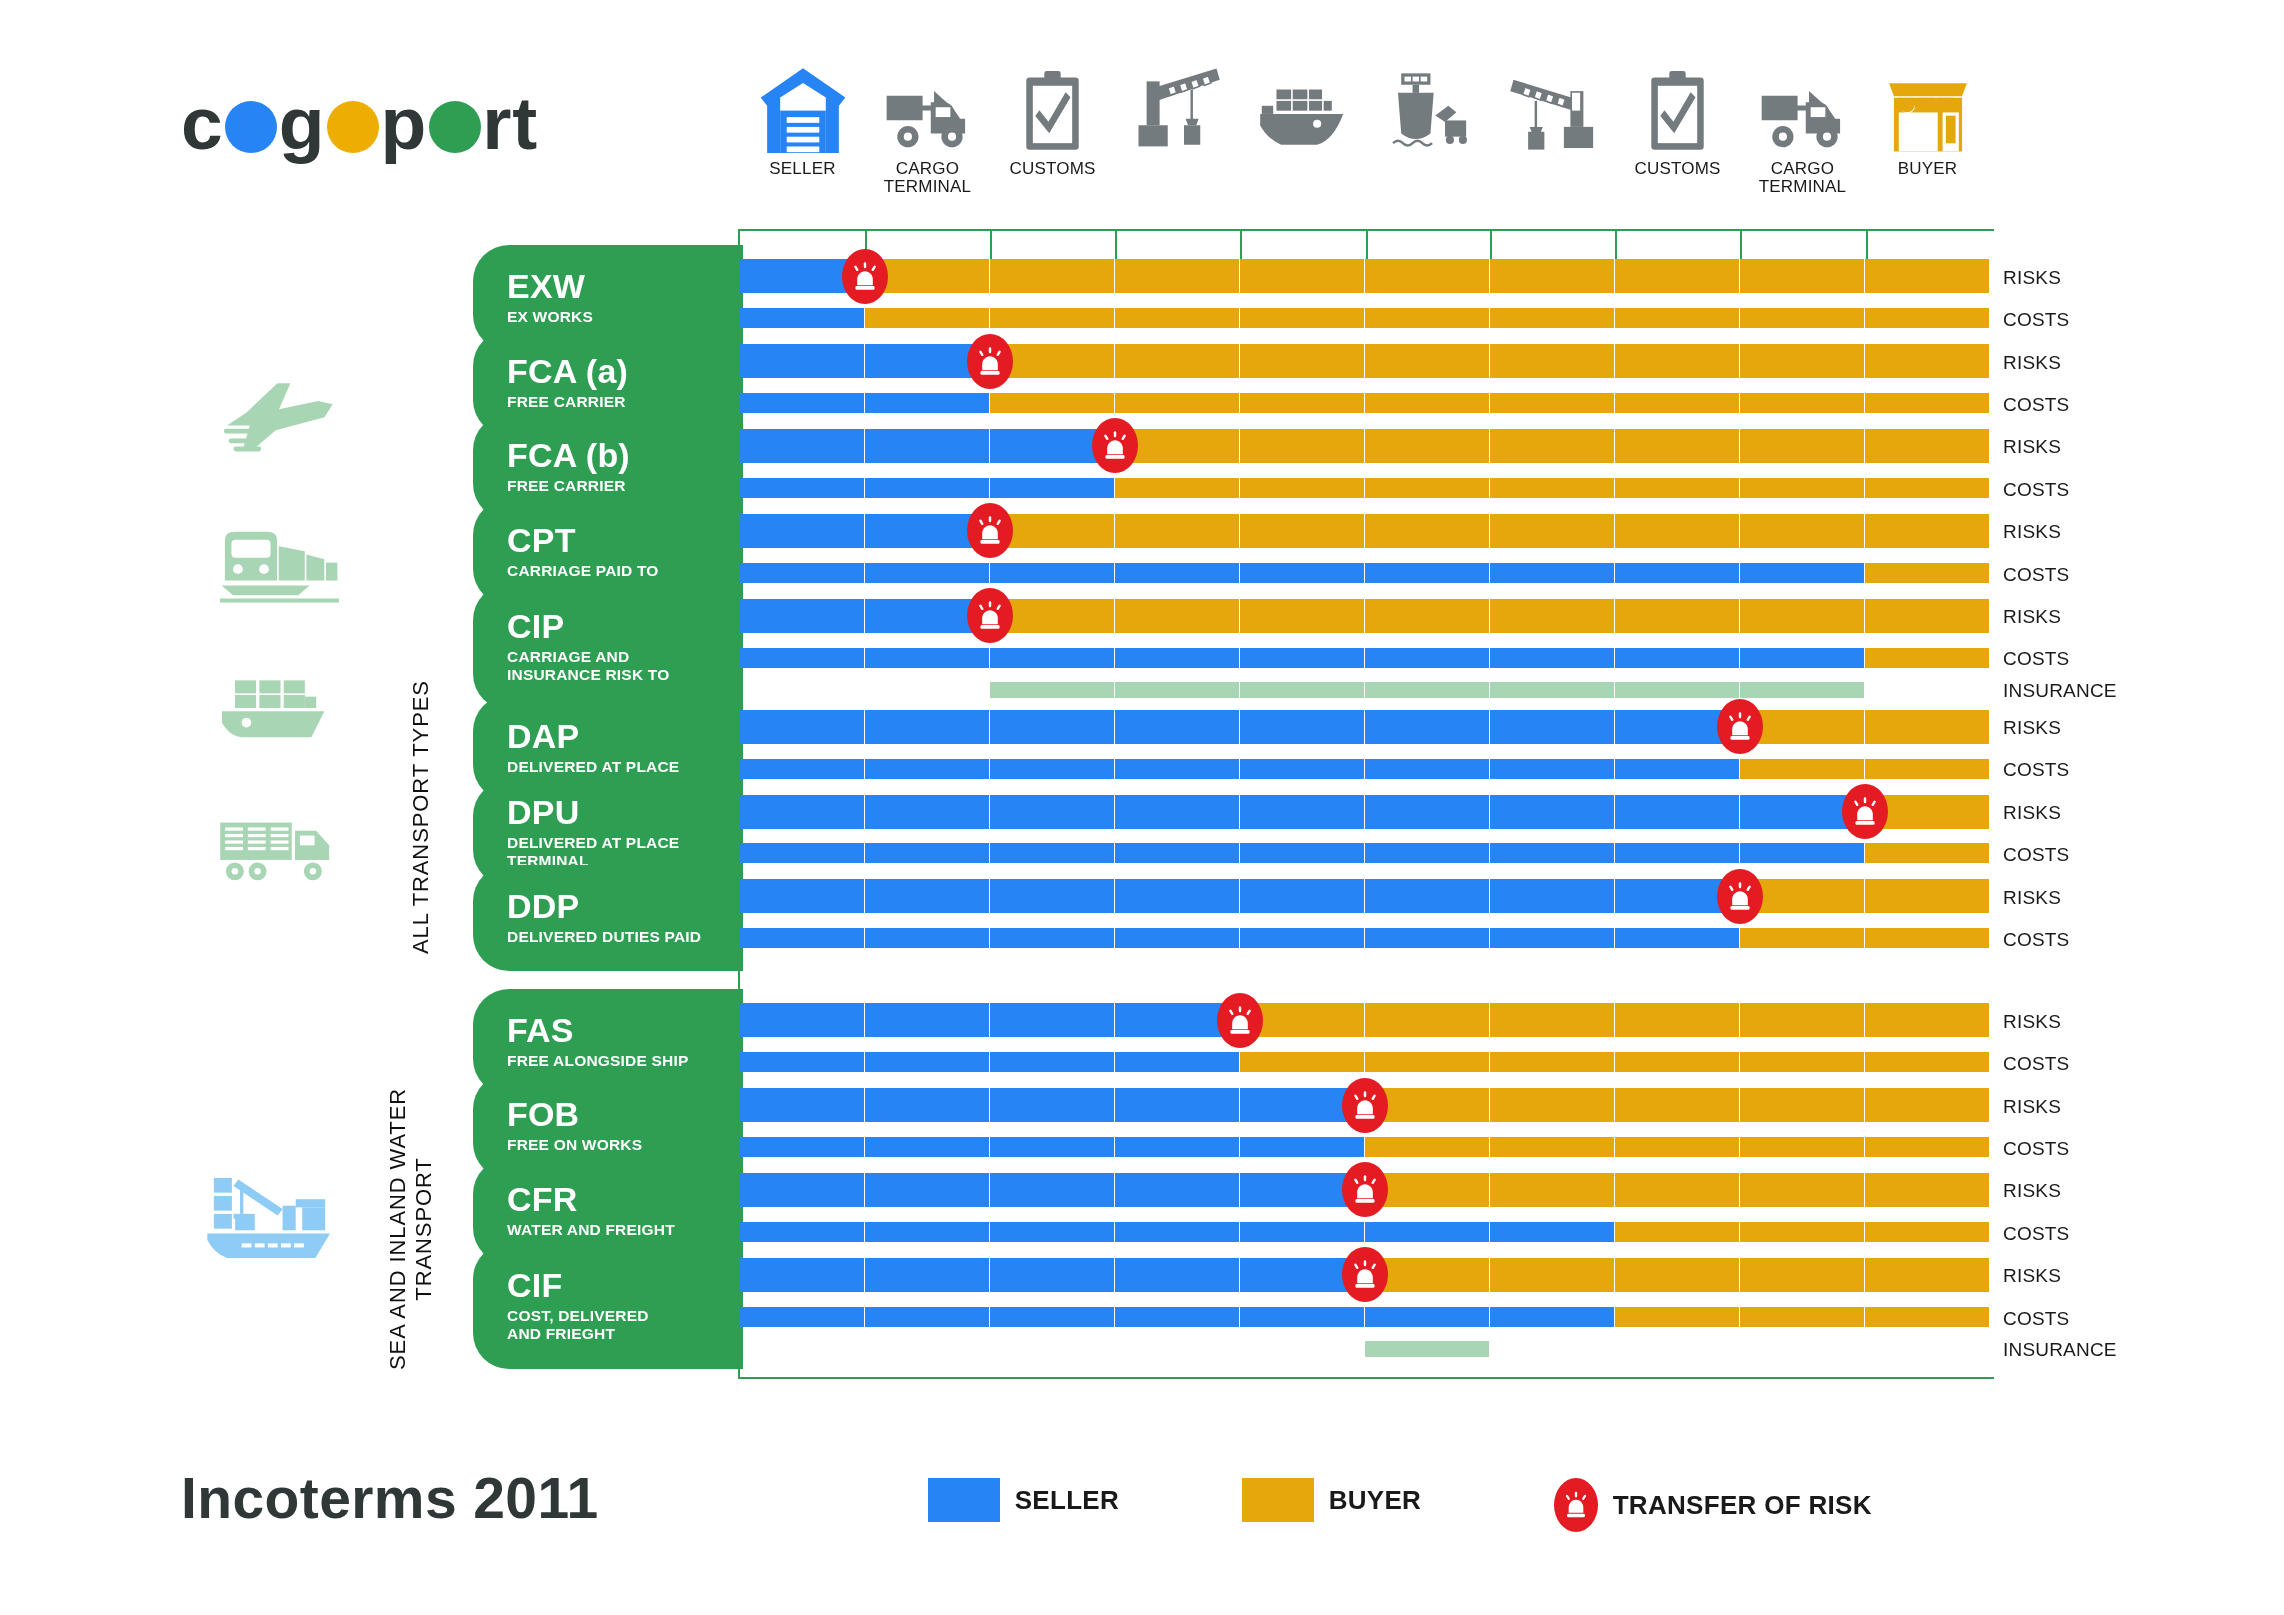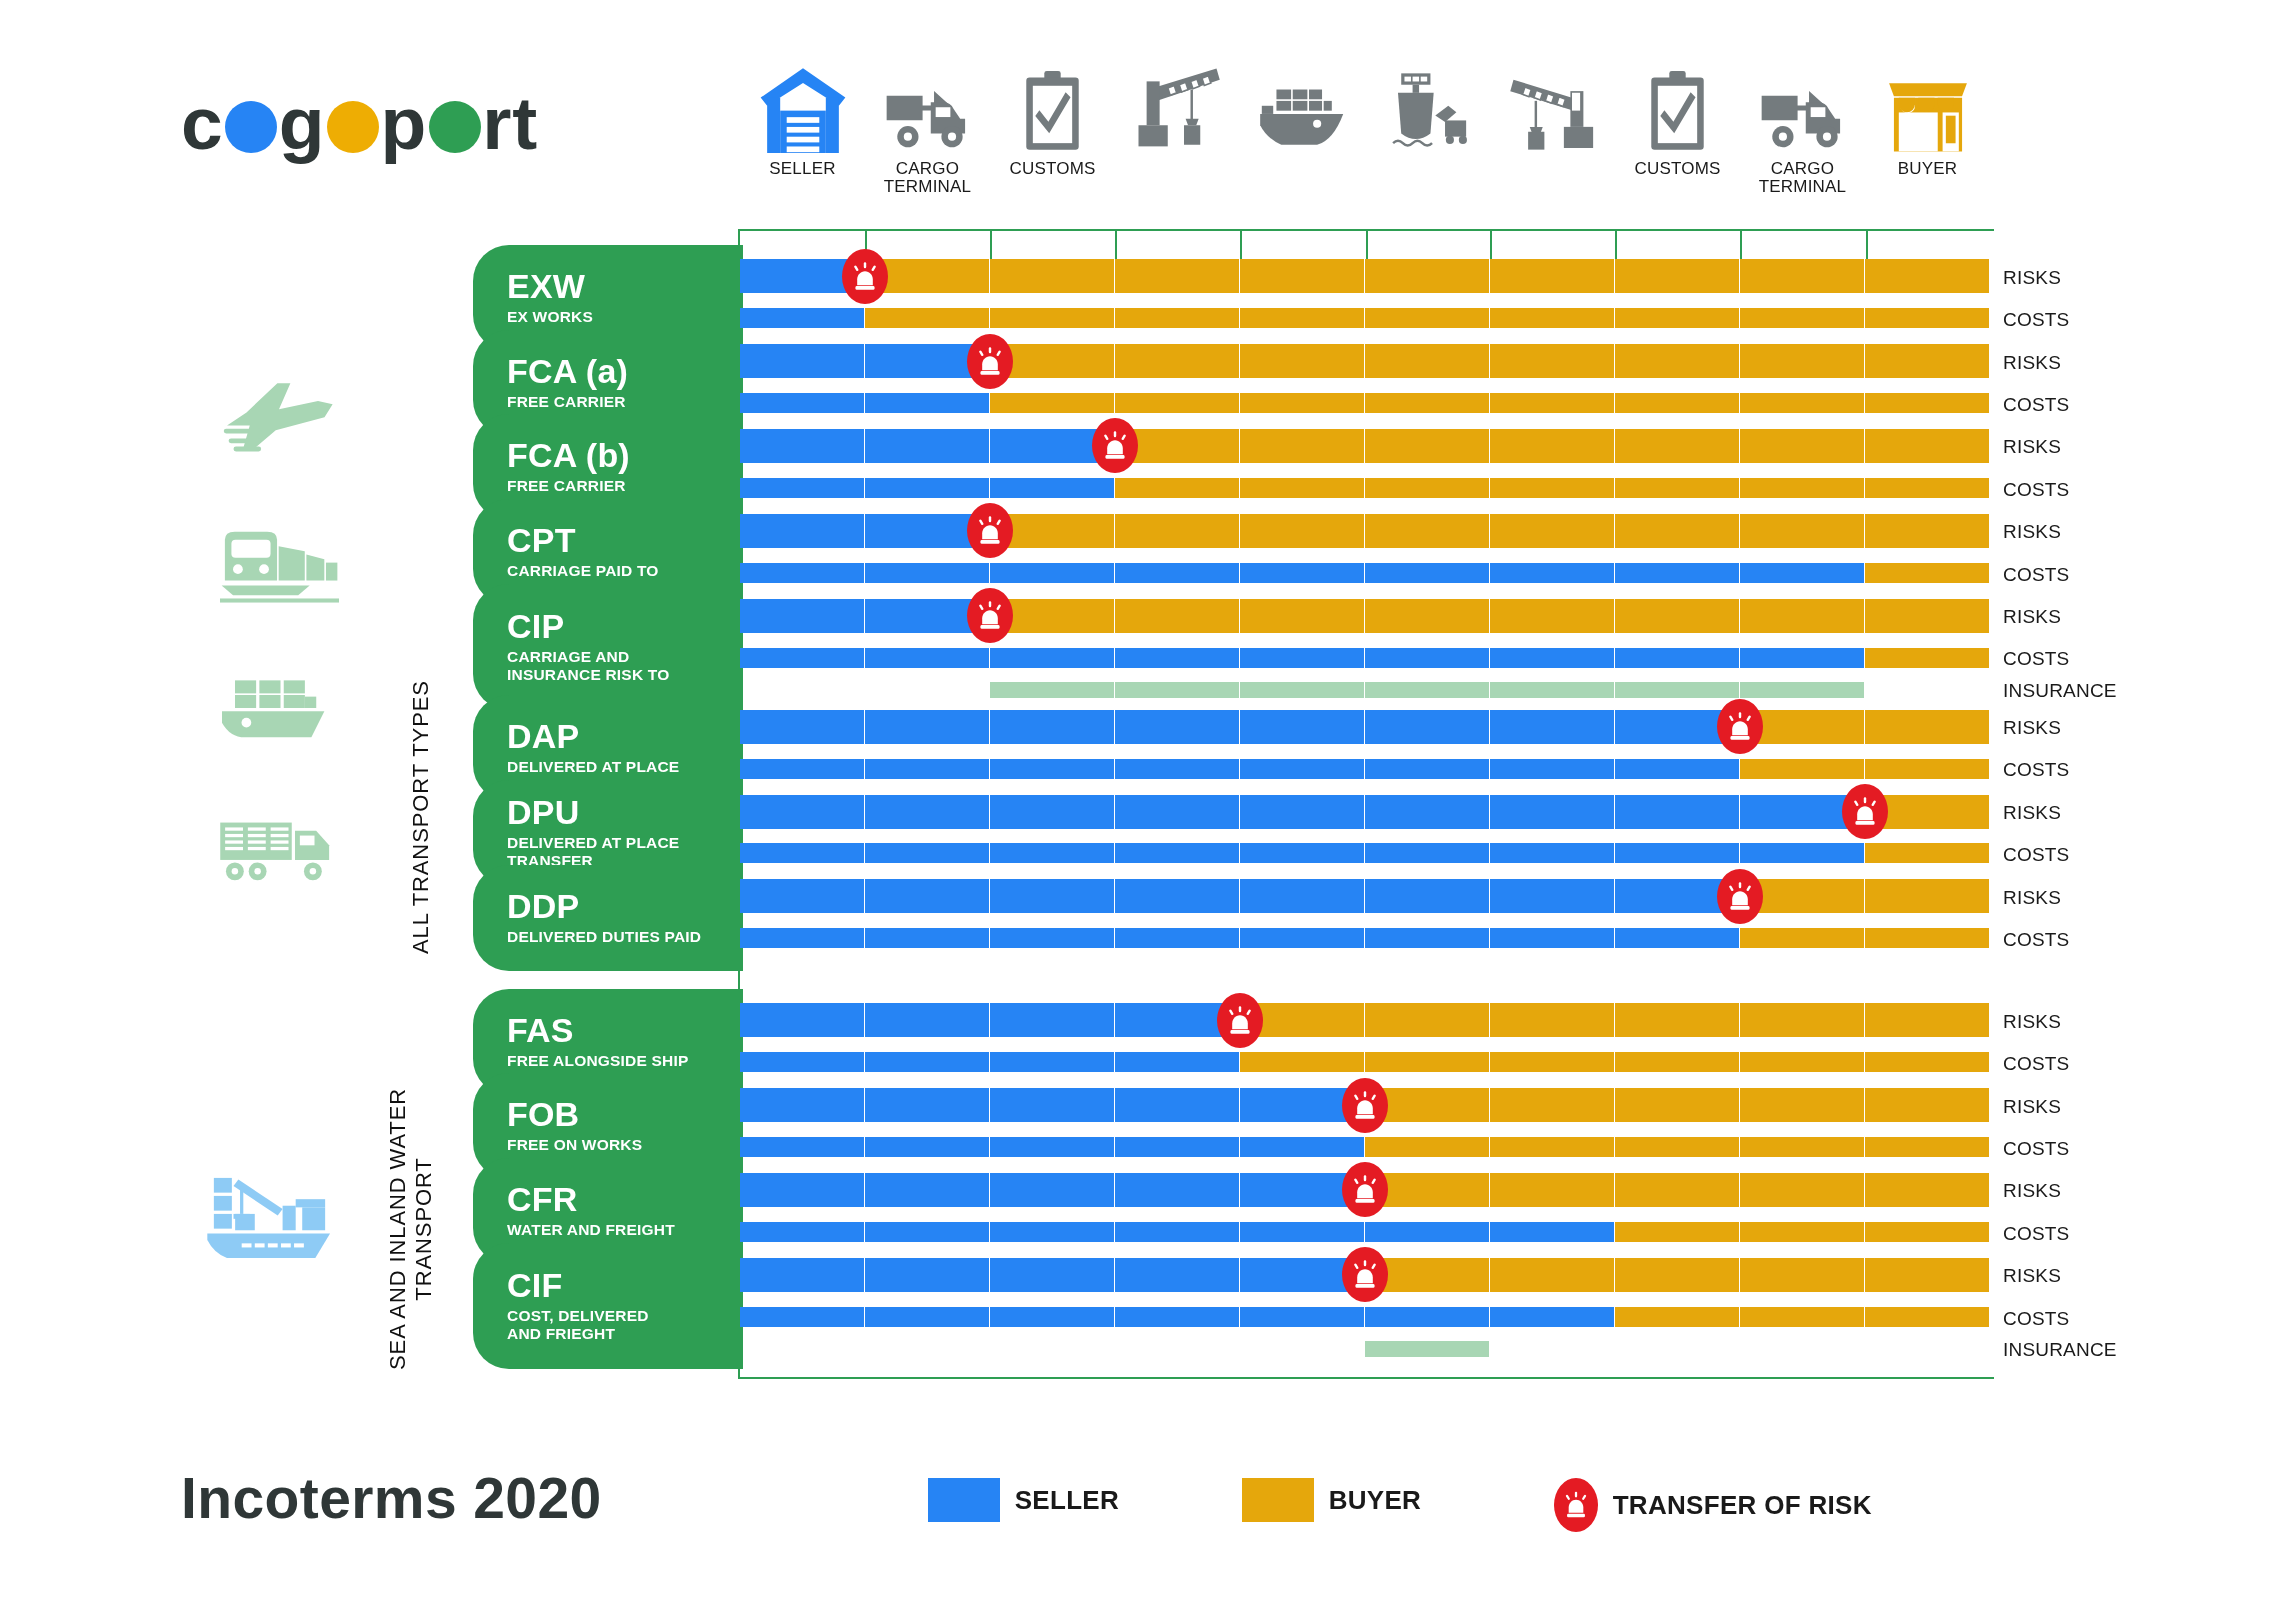--- a/index.html
+++ b/index.html
@@ -668,21 +668,21 @@
   <path d="M16 13 c-5 0-9 4.2-9 9.5 V29 h18 v-6.5 C25 17.2 21 13 16 13z"></path>
   <rect x="5" y="30" width="22" height="4.4" rx="1.6"></rect>
   <rect x="14.6" y="2.5" width="2.8" height="7" rx="1.4"></rect>
   <rect x="4.6" y="6" width="2.8" height="7" rx="1.4" transform="rotate(-32 6 9.5)"></rect>
   <rect x="24.6" y="6" width="2.8" height="7" rx="1.4" transform="rotate(32 26 9.5)"></rect>
 </g>
       </svg>
     </div>
     <div class="term-box" style="left: 473px; width: 270px; top: 780px; height: 106px;">
       <div class="term-code">DPU</div>
-      <div class="term-name">DELIVERED AT PLACE TRANSFER</div>
+      <div class="term-name">DELIVERED AT PLACE TERMINAL</div>
     </div>
     <div class="bar" style="left: 740px; top: 795px; width: 1251px;">
       <div class="seg seller" style="left: 0px; width: 125px;"></div>
       <div class="seg seller" style="left: 125px; width: 125px;"></div>
       <div class="seg seller" style="left: 250px; width: 125px;"></div>
       <div class="seg seller" style="left: 375px; width: 125px;"></div>
       <div class="seg seller" style="left: 500px; width: 125px;"></div>
       <div class="seg seller" style="left: 625px; width: 125px;"></div>
       <div class="seg seller" style="left: 750px; width: 125px;"></div>
       <div class="seg seller" style="left: 875px; width: 125px;"></div>
@@ -1017,21 +1017,21 @@
       <rect x="46" y="86" width="12" height="5"></rect>
           <rect x="62" y="86" width="12" height="5"></rect>
       <rect x="78" y="86" width="12" height="5"></rect>
           <rect x="94" y="86" width="12" height="5"></rect>
       <rect x="110" y="86" width="12" height="5"></rect>
     </g>
   </g>
     </svg>
 </div>
 
-<div id="title">Incoterms 2020</div>
+<div id="title">Incoterms 2011</div>
 
 <div class="legend-item" style="left:928px;">
   <div class="legend-swatch" style="background:#2684f4;"></div>
   <div class="legend-text">SELLER</div>
 </div>
 <div class="legend-item" style="left:1242px;">
   <div class="legend-swatch" style="background:#e5a70c;"></div>
   <div class="legend-text">BUYER</div>
 </div>
 <div class="legend-item" style="left:1554px;">

